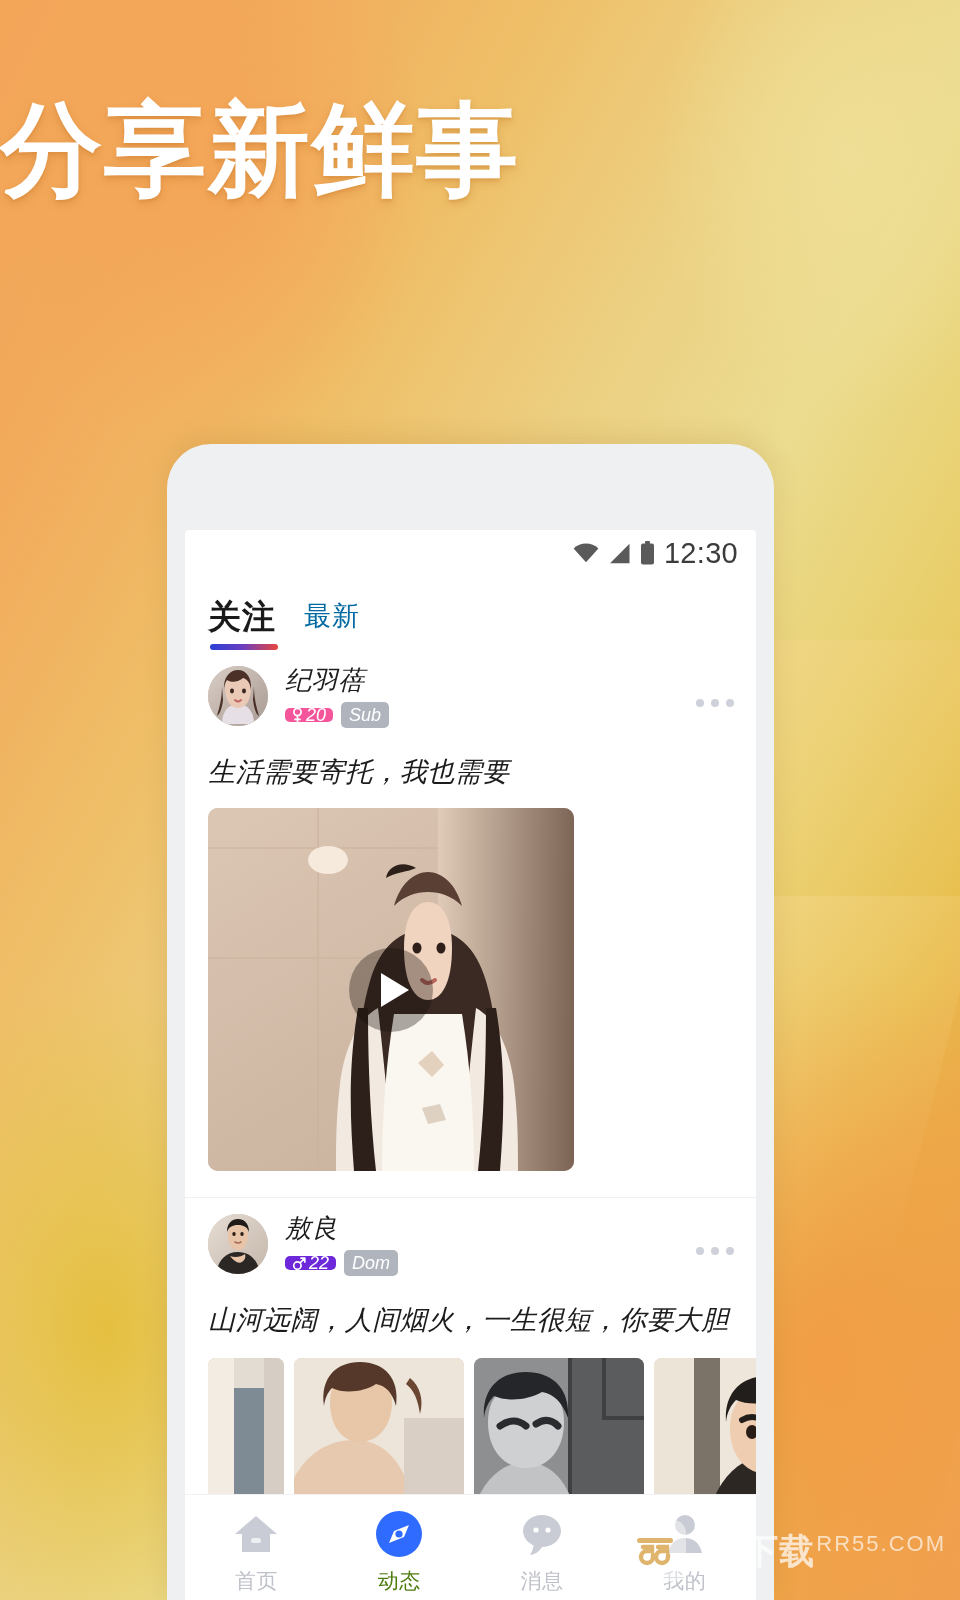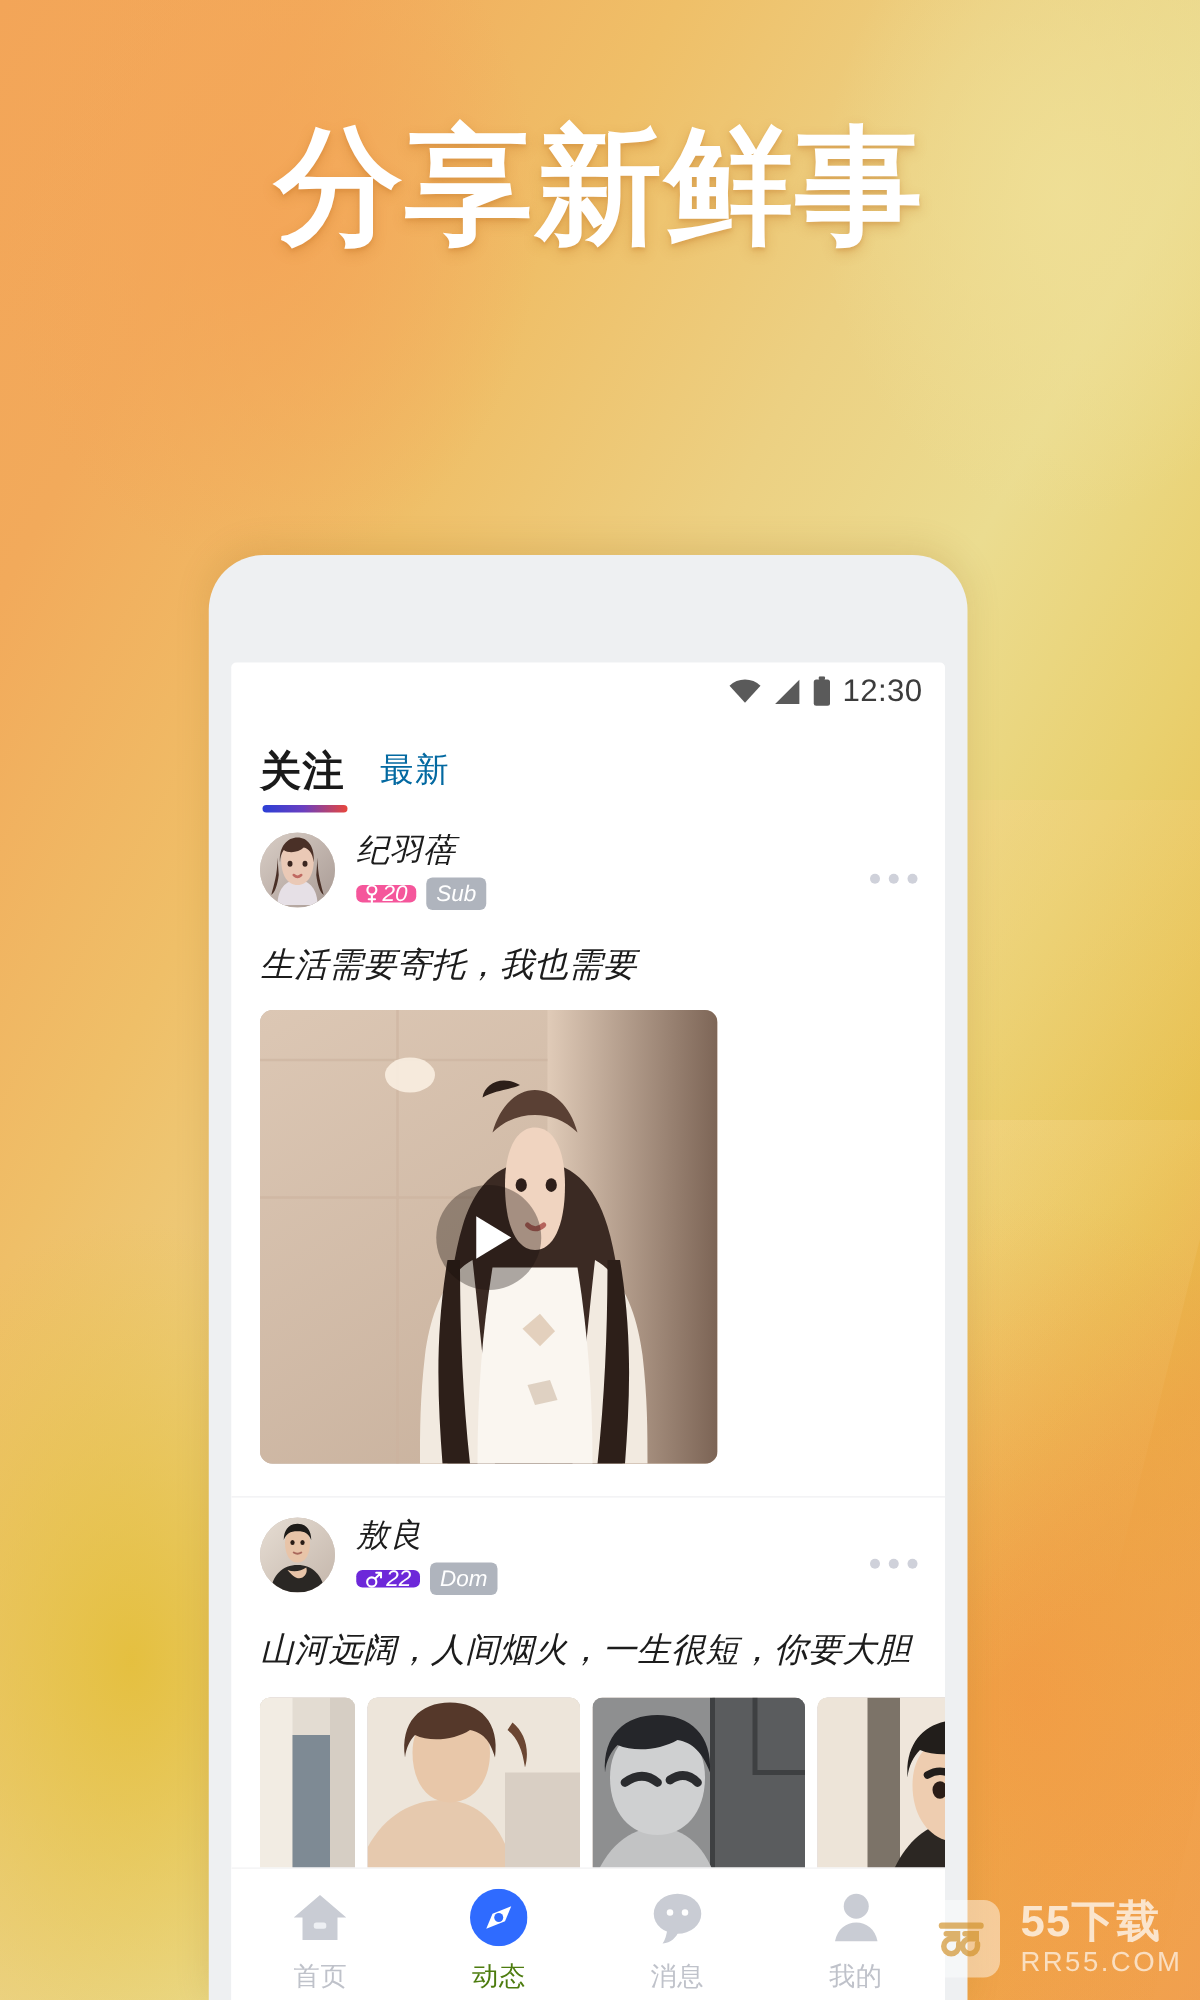--- a/index.html
+++ b/index.html
@@ -50,21 +50,21 @@
   }
   .bg-streak2{
     position:absolute; right:8%; bottom:-6%; width:26%; height:50%;
     background:linear-gradient(135deg, rgba(255,224,170,.26) 0%, rgba(255,224,170,0) 60%);
     transform:skewX(-14deg);
   }
 
   
   #headline{
     position:absolute; left:0; right:0; top:86px;
-    text-align:center; pointer-events:none;
+    text-align:left; pointer-events:none;
   }
   .hl-line{
     font-family:"DejaVu Sans","Liberation Sans",sans-serif;
     font-weight:bold; color:#FFFFFF;
     font-size:102px; line-height:128px;
     letter-spacing:2px;
     text-shadow:0 4px 10px rgba(190,110,30,.30), 0 2px 3px rgba(190,110,30,.22);
   }
 
   
@@ -81,21 +81,21 @@
     background:#FFFFFF;
     border-radius:4px 4px 0 0;
     overflow:hidden;
   }
 
   
   .statusbar{
     height:46px; display:flex; align-items:center; justify-content:flex-end;
     gap:9px; padding:0 18px 0 0;
   }
-  .st-time{ font-size:25px; color:#3C3C3C; letter-spacing:.3px; }
+  .st-time{ font-size:29px; color:#3C3C3C; letter-spacing:.3px; }
   .ico-wifi{ width:26px; height:20px; position:relative; }
   .ico-wifi svg, .ico-sig svg, .ico-bat svg { display:block; }
 
   
   .tabbar{
     display:flex; align-items:center; gap:28px;
     padding:18px 0 0 23px; height:74px;
   }
   .tab{ position:relative; padding-bottom:10px; }
   .tab .tlabel{ display:block; }
@@ -185,21 +185,21 @@
 
   
   #watermark{
     position:absolute; right:14px; bottom:18px;
     display:flex; align-items:center; gap:16px; opacity:.82;
   }
   .wm-logo{
     width:62px; height:62px; border-radius:13px; background:rgba(255,255,255,.55);
     display:flex; align-items:center; justify-content:center;
   }
-  .wm-txt{ display:flex; flex-direction:column; gap:1px; }
+  .wm-txt{ display:flex; gap:1px; }
   .wm-main{ font-size:35px; font-weight:bold; color:rgba(255,255,255,.88); letter-spacing:1px; line-height:38px; }
   .wm-sub{ font-size:22px; color:rgba(255,255,255,.80); letter-spacing:2px; line-height:24px; }
 </style>
 </head>
 <body>
 
 <div id="bg">
   <div class="bg-base"></div>
   <div class="bg-wash-tl"></div>
   <div class="bg-wash-tr"></div>

